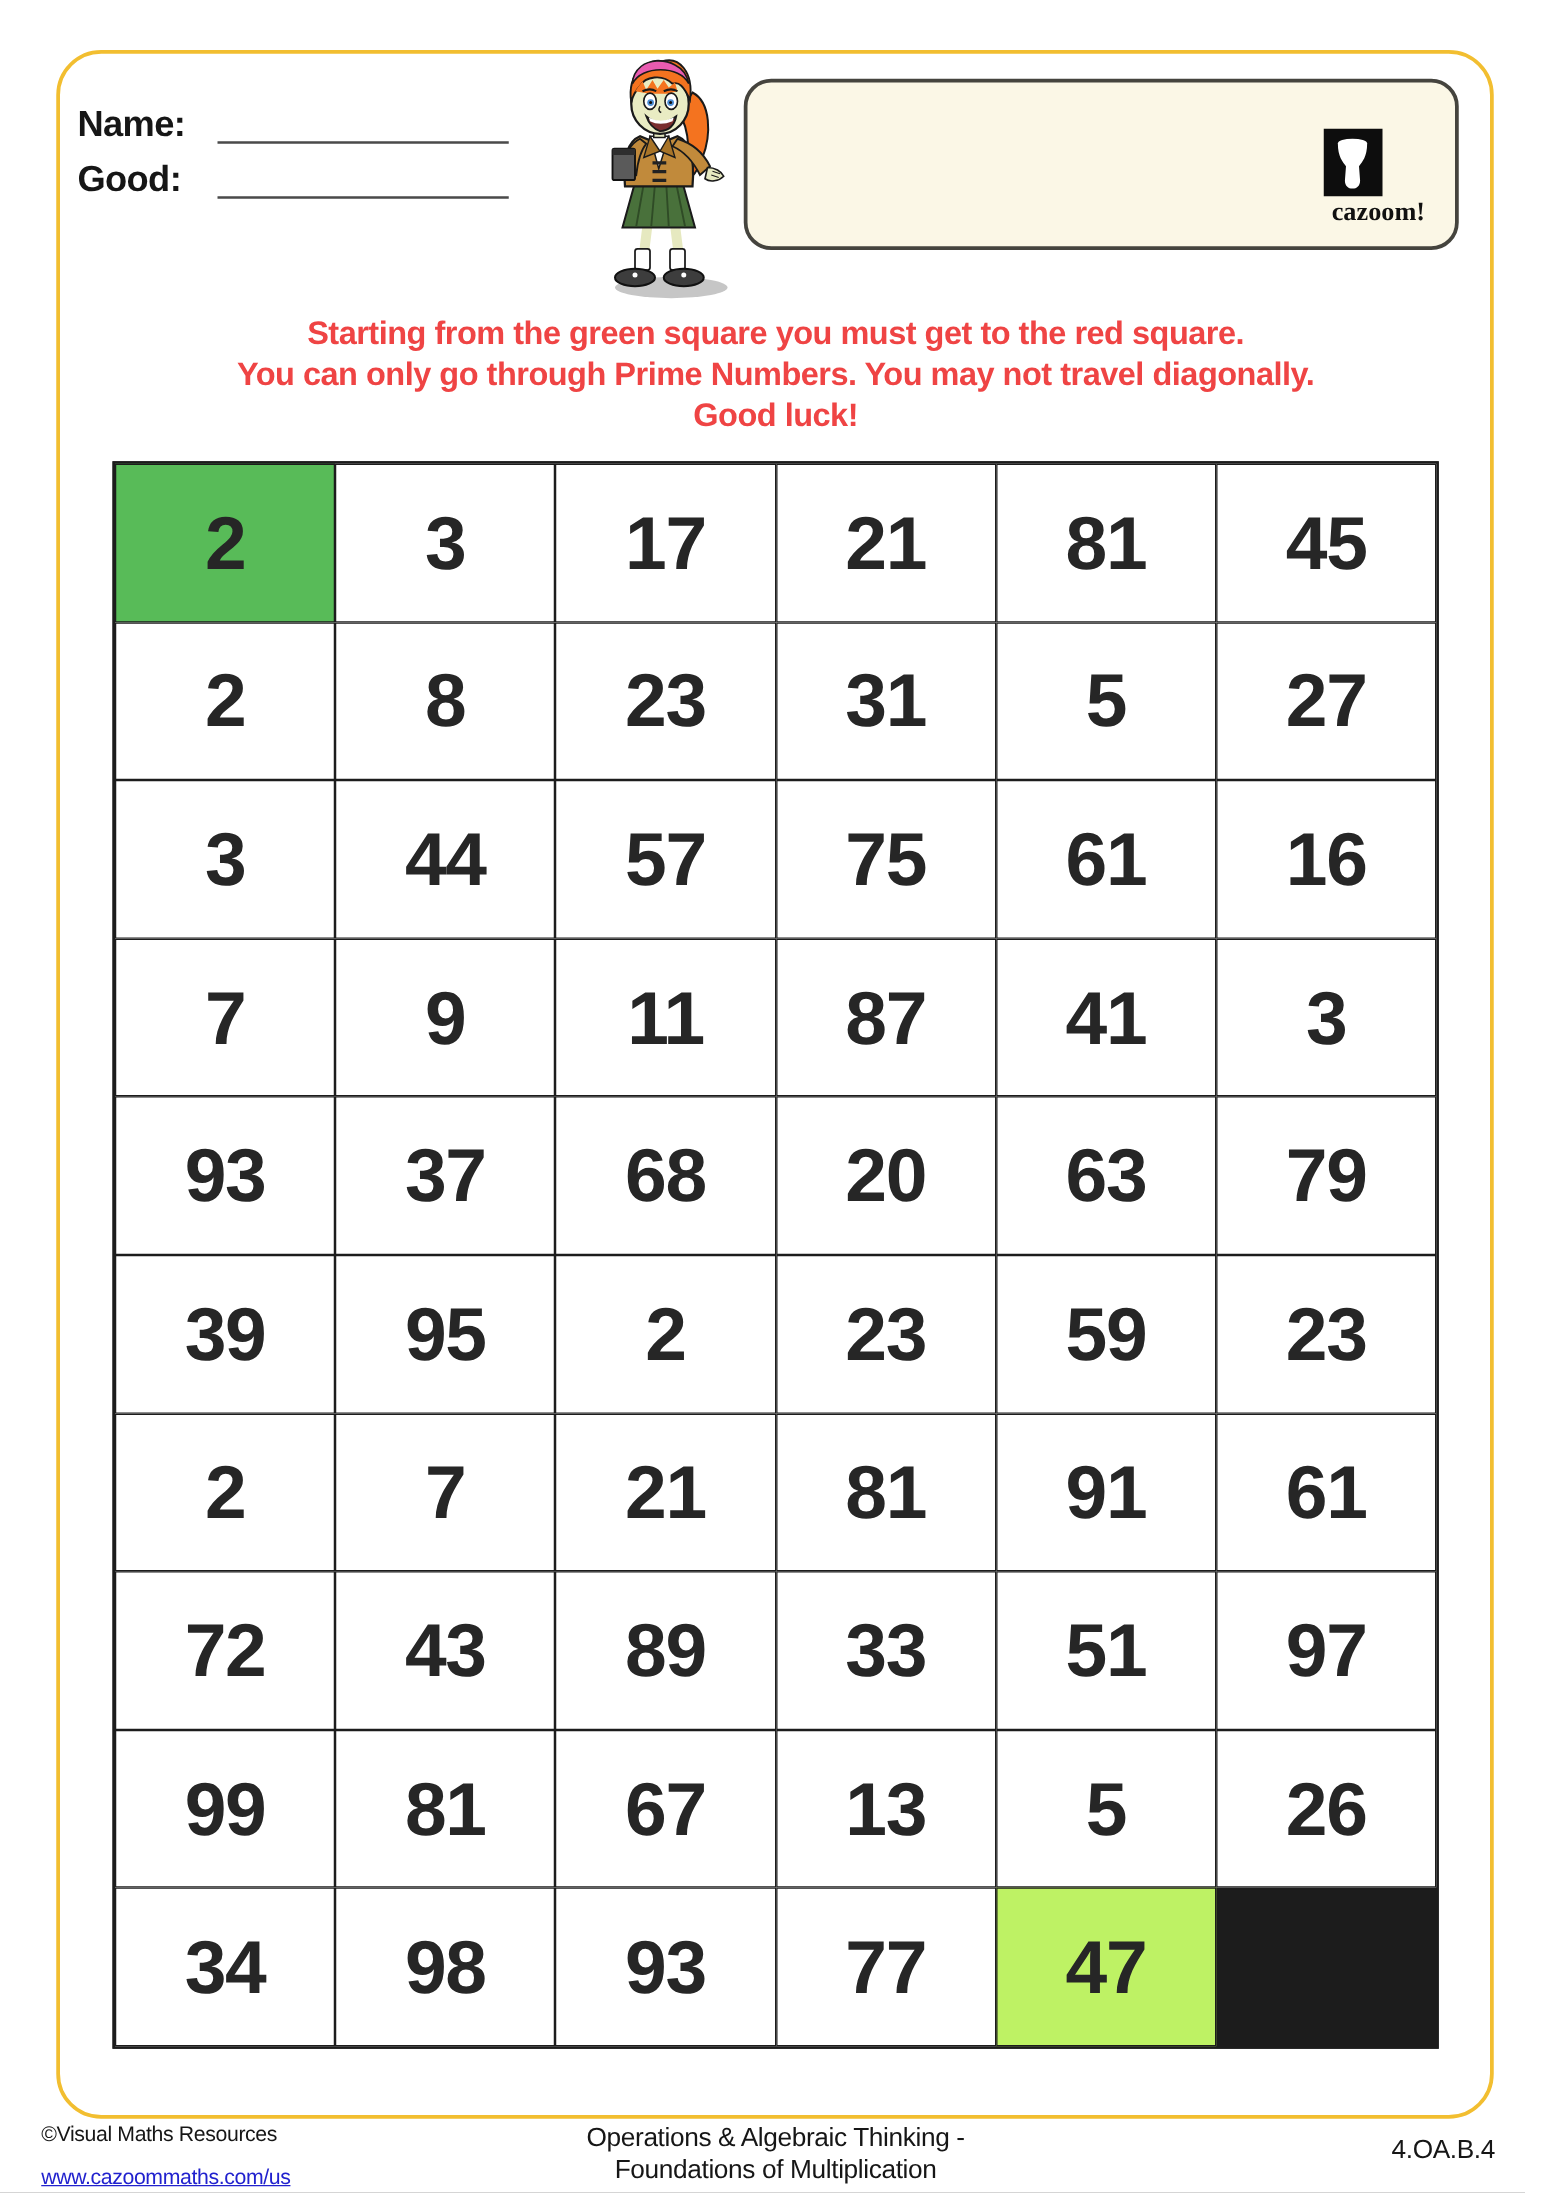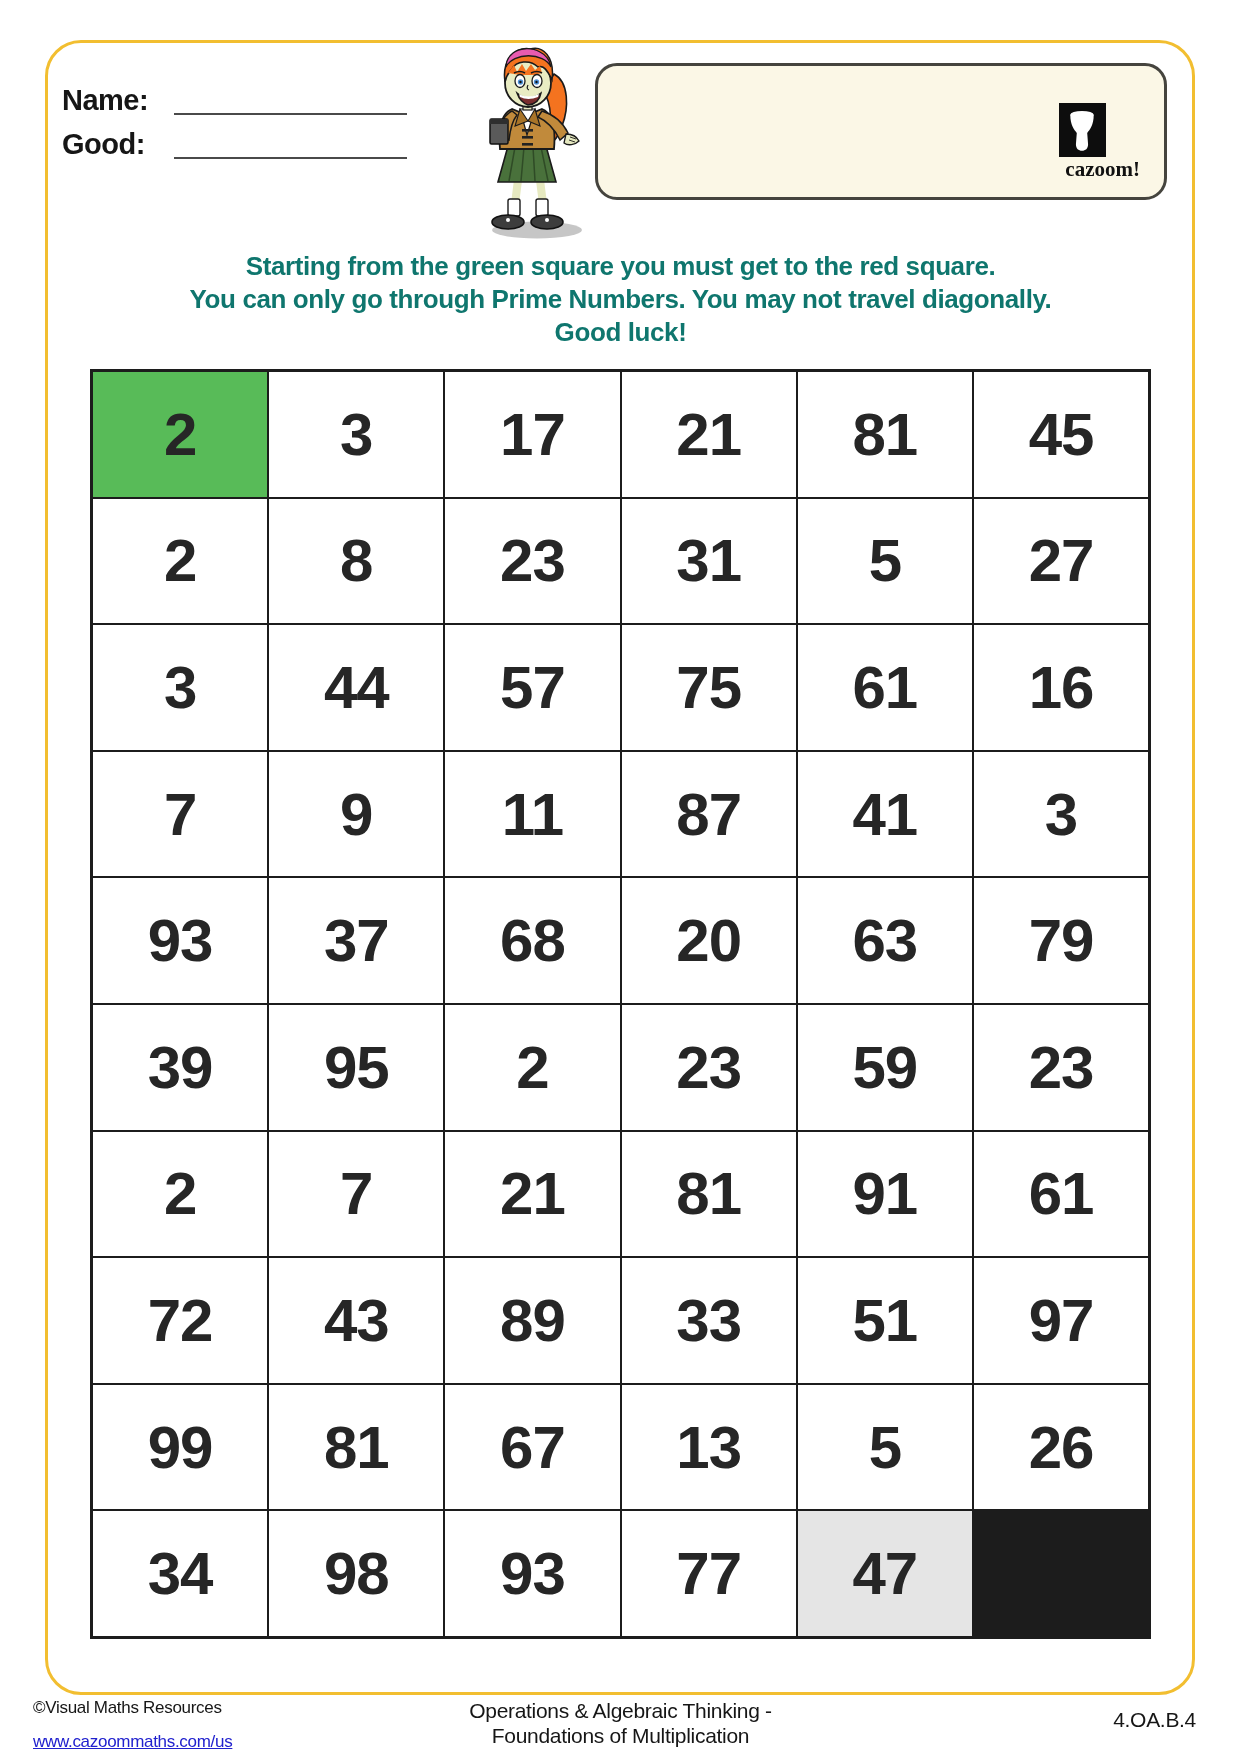--- a/index.html
+++ b/index.html
@@ -23,21 +23,21 @@
   .title-box { position:absolute; left:595px; top:63px; width:572px; height:137px;
                background:var(--cream,#FBF7E6); border:3px solid #45443e; border-radius:22px; }
   .title-text { position:absolute; left:26px; top:50%; transform:translateY(-50%);
                 font-weight:bold; font-size:40px; letter-spacing:-1px; color:#1c1c1c; }
   .logo { position:absolute; right:24px; top:37px; width:116px; text-align:right; }
   .logo-square { width:47px; height:54px; background:#0d0d0d; margin:0 auto; display:flex; align-items:center; justify-content:center; }
   .logo-text { font-family:"Liberation Serif", serif; font-weight:bold; font-size:21px; color:#111; margin-top:0px; }
 
   
   .instructions { position:absolute; left:0; top:250px; width:1241px; text-align:center;
-                  font-weight:bold; font-size:26px; line-height:33px; letter-spacing:-0.4px; color:#0f766e; }
+                  font-weight:bold; font-size:26px; line-height:33px; letter-spacing:-0.4px; color:#ef4444; }
 
   
   .maze { position:absolute; left:90px; top:369px; display:grid;
           grid-template-columns:repeat(6,176.2px); grid-auto-rows:126.6px;
           border:2px solid #1c1c1c; background:#1c1c1c; }
   .cell { border:1px solid #1c1c1c; background:#fff; display:flex; align-items:center; justify-content:center;
           font-weight:bold; font-size:60px; letter-spacing:-1px; color:#262626; }
 
   
   .footer-left { position:absolute; left:33px; top:1698px; font-size:17px; letter-spacing:-0.3px; }
@@ -194,21 +194,21 @@
       <div class="cell">99</div>
       <div class="cell">81</div>
       <div class="cell">67</div>
       <div class="cell">13</div>
       <div class="cell">5</div>
       <div class="cell">26</div>
       <div class="cell">34</div>
       <div class="cell">98</div>
       <div class="cell">93</div>
       <div class="cell">77</div>
-      <div class="cell" style="background: #e5e5e5;">47</div>
+      <div class="cell" style="background: #bef264;">47</div>
     </div>
 
   <div class="footer-left">
     <div>©Visual Maths Resources</div>
     <span class="footer-link">www.cazoommaths.com/us</span>
   </div>
   <div class="footer-center">
     <div>Operations &amp; Algebraic Thinking -</div>
     <div>Foundations of Multiplication</div>
   </div>

